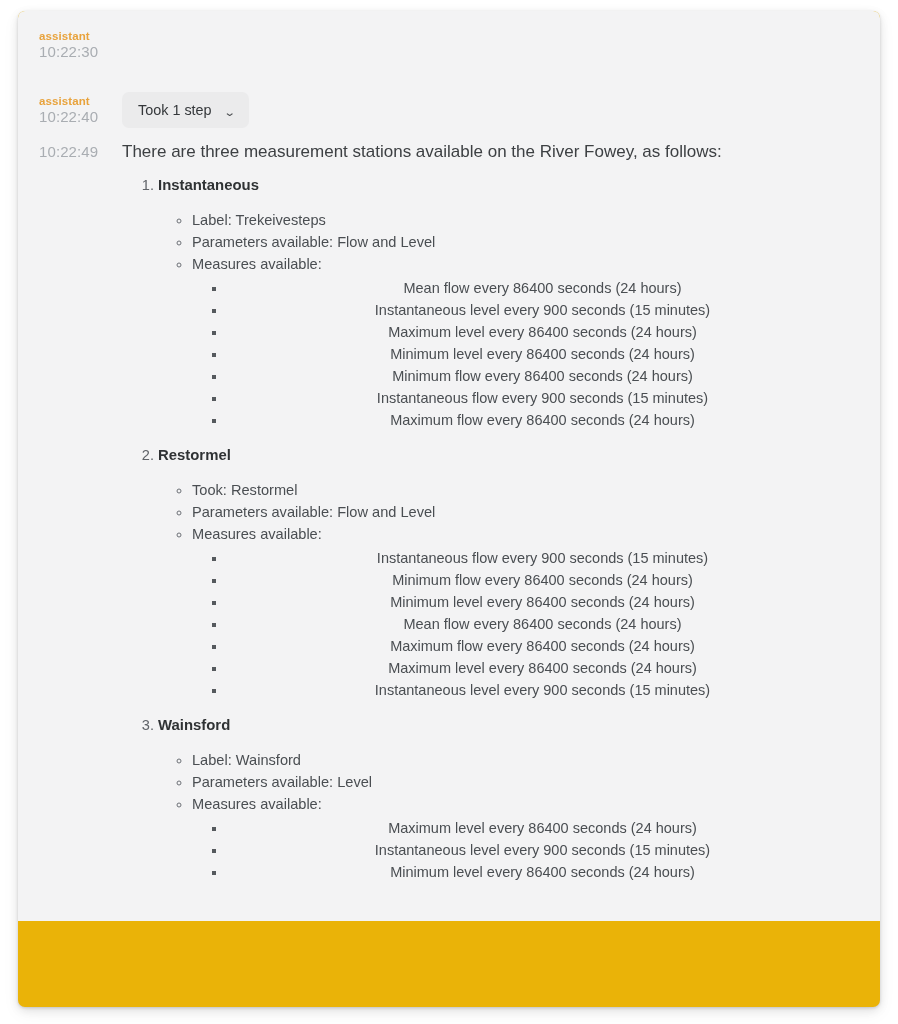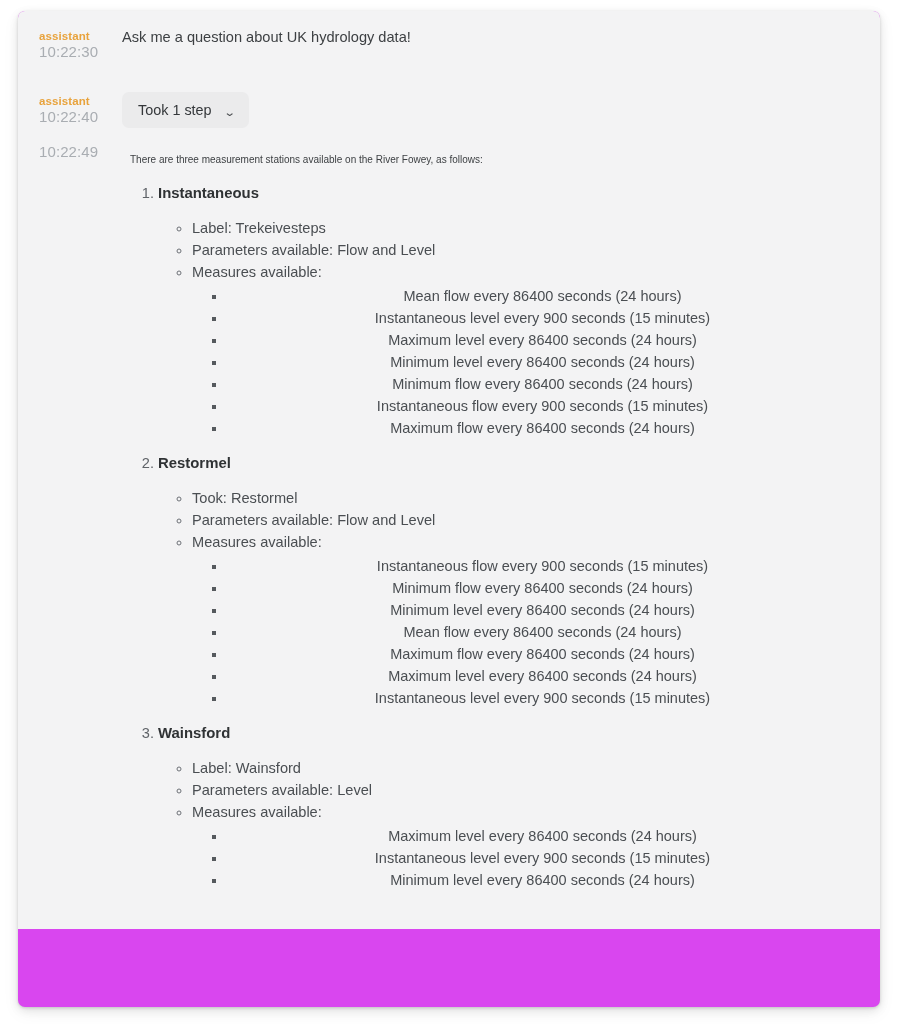--- a/index.html
+++ b/index.html
@@ -23,21 +23,21 @@
     background: #ffffff;
   }
 
   .chat-panel {
     position: relative;
     width: 862px;
     height: 996px;
     box-sizing: border-box;
     border-radius: 7px;
     overflow: hidden;
-    background: #d946ef;
+    background: #eab308;
     box-shadow: 0 1px 3px rgba(0,0,0,0.14),
                 0 3px 10px rgba(0,0,0,0.10),
                 0 6px 18px rgba(0,0,0,0.05);
   }
 
   
   .msg-row {
     display: flex;
     align-items: flex-start;
     box-sizing: border-box;
@@ -112,22 +112,22 @@
   }
 
   
   .answer-row {
     padding-top: 9px;
     padding-bottom: 24px;
   }
   .answer-row .gutter { padding-top: 3px; }
 
   .answer p {
-    margin: 8px;
-    font-size: 10px;
+    margin: 0;
+    font-size: 17px;
     line-height: 21px;
     color: #3d4043;
   }
   .answer p.intro   { margin-bottom: 2px; }
   .answer p.outro   { margin-top: 6px; max-width: 745px; line-height: 24px; }
 
   ol.stations {
     margin: 13px 0 0 0;
     padding-left: 36px;
     list-style: decimal;
@@ -174,23 +174,20 @@
 </head>
 <body>
 
 <div class="page">
   <div class="chat-panel">
 
     <div class="msg-row shade-dark">
       <div class="gutter">
         <div class="role assistant">assistant</div>
         <div class="time">10:22:30</div>
-      </div>
-      <div class="body-col">
-        <p class="msg-text">Ask me a question about UK hydrology data!</p>
       </div>
     </div>
 
 
     <div class="msg-row shade-dark steps-row">
       <div class="gutter">
         <div class="role assistant">assistant</div>
         <div class="time">10:22:40</div>
       </div>
       <div class="body-col">

